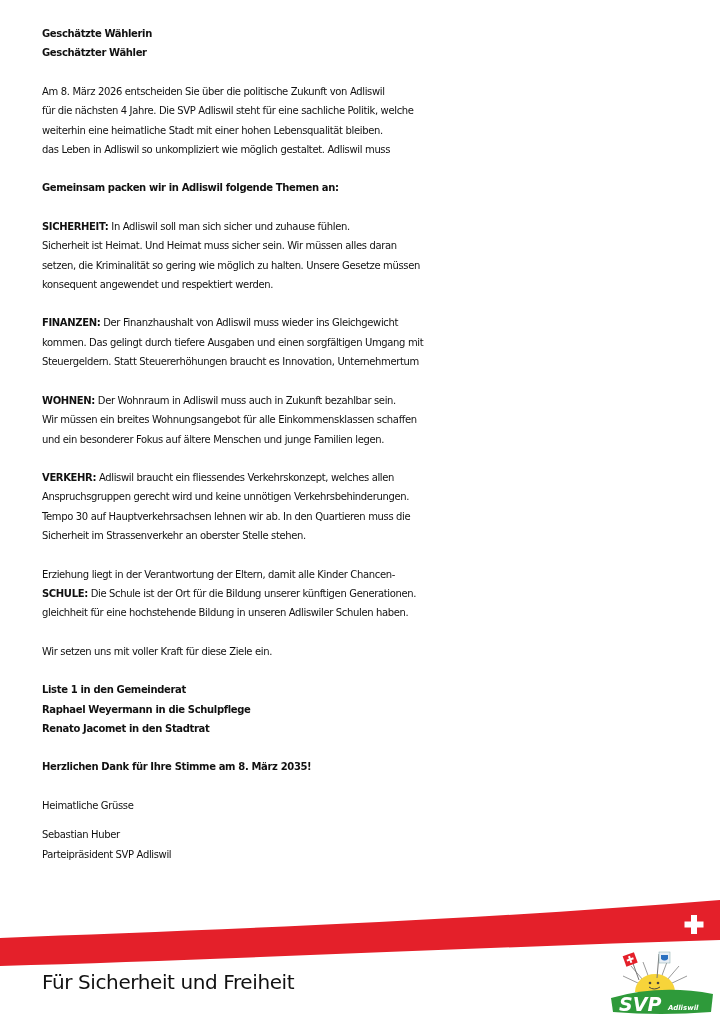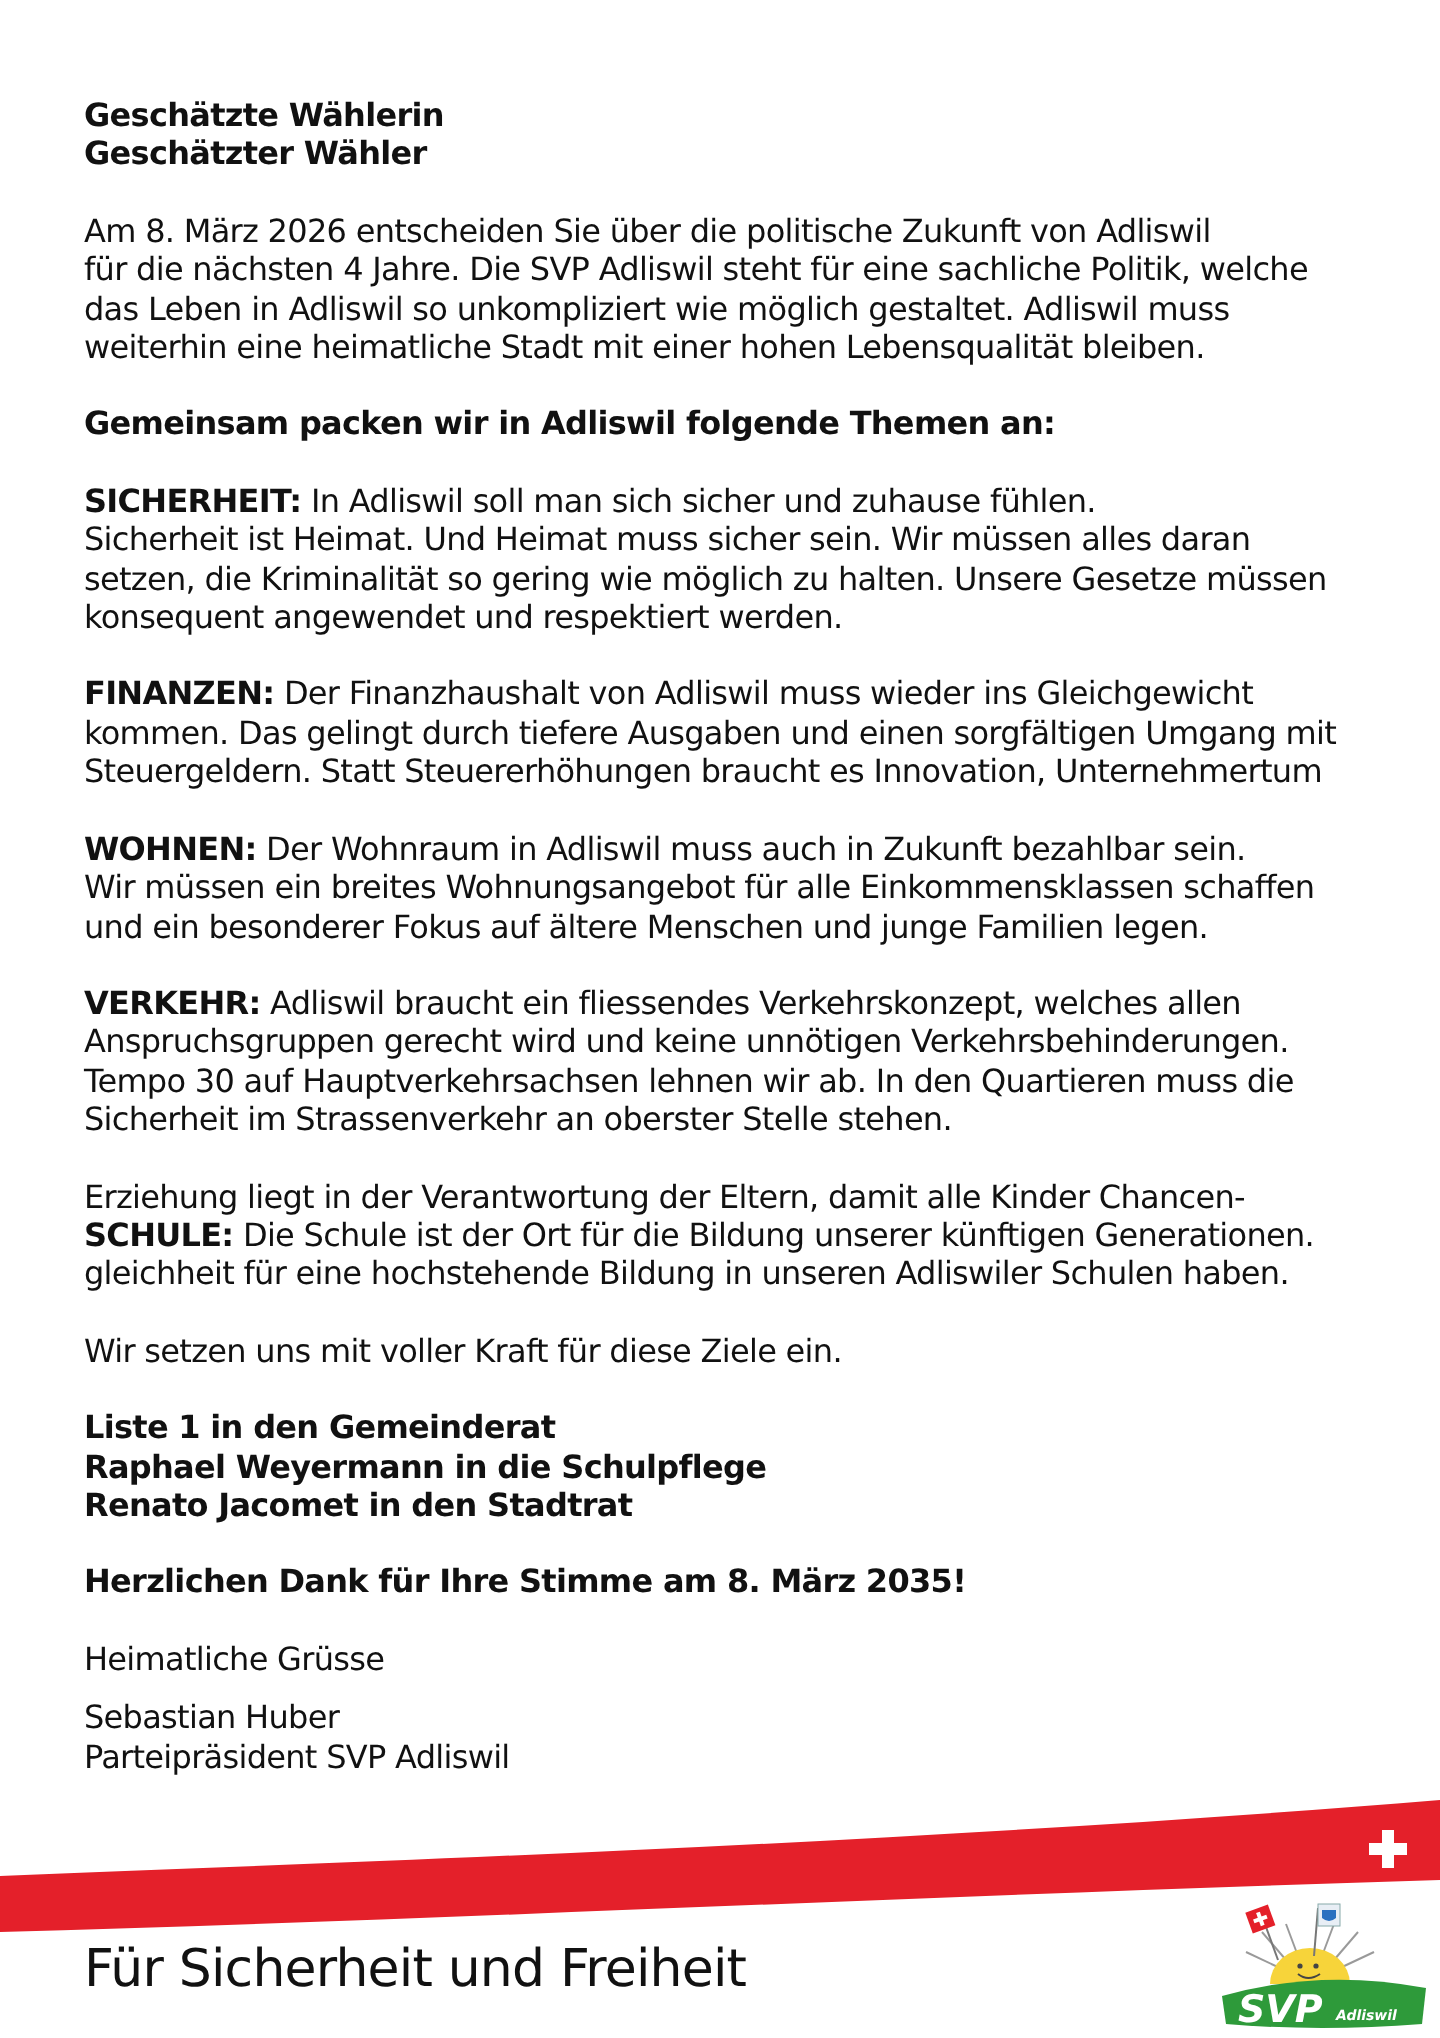--- a/index.html
+++ b/index.html
@@ -1,43 +1,43 @@
 <!DOCTYPE html>
 <html><head>
 <meta charset="utf-8">
 <style>
   html, body { margin: 0; padding: 0; background: #ffffff; }
   body { width: 720px; height: 1019px; position: relative; overflow: hidden;
          font-family: "DejaVu Sans", sans-serif; color: #111111; }
-  .content { position: absolute; left: 42px; top: 48px; width: 670px;
-             font-size: 16px; line-height: 19.4px; letter-spacing: -0.35px; }
+  .content { position: absolute; left: 42px; top: 24px; width: 670px;
+             font-size: 10px; line-height: 19.4px; letter-spacing: -0.35px; }
   .content p { margin: 0; }
   .bold { font-weight: bold; }
   .gap { margin-top: 19px !important; }
   .gap-sm { margin-top: 10px !important; }
   .line { display: block; }
   .swoosh { position: absolute; left: 0; top: 900px; width: 720px; height: 70px; }
-  .slogan { position: absolute; left: 42px; top: 970px; font-size: 26px;
+  .slogan { position: absolute; left: 42px; top: 970px; font-size: 20px;
             letter-spacing: -0.4px; color: #111; font-family: "DejaVu Sans", sans-serif; }
   .logo { position: absolute; left: 605px; top: 950px; width: 110px; height: 65px; }
 </style>
 </head>
 <body>
 
 <div class="content">
   <p class="bold">
     <span class="line">Geschätzte Wählerin</span>
     <span class="line">Geschätzter Wähler</span>
   </p>
 
   <p class="gap">
     <span class="line">Am 8. März 2026 entscheiden Sie über die politische Zukunft von Adliswil</span>
     <span class="line">für die nächsten 4 Jahre. Die SVP Adliswil steht für eine sachliche Politik, welche</span>
+    <span class="line">weiterhin eine heimatliche Stadt mit einer hohen Lebensqualität bleiben.</span>
     <span class="line">das Leben in Adliswil so unkompliziert wie möglich gestaltet. Adliswil muss</span>
-    <span class="line">weiterhin eine heimatliche Stadt mit einer hohen Lebensqualität bleiben.</span>
   </p>
 
   <p class="bold gap">Gemeinsam packen wir in Adliswil folgende Themen an:</p>
 
   <p class="gap">
     <span class="line"><span class="bold">SICHERHEIT:</span><span> In Adliswil soll man sich sicher und zuhause fühlen.</span></span>
     <span class="line">Sicherheit ist Heimat. Und Heimat muss sicher sein. Wir müssen alles daran</span>
     <span class="line">setzen, die Kriminalität so gering wie möglich zu halten. Unsere Gesetze müssen</span>
     <span class="line">konsequent angewendet und respektiert werden.</span>
   </p>

